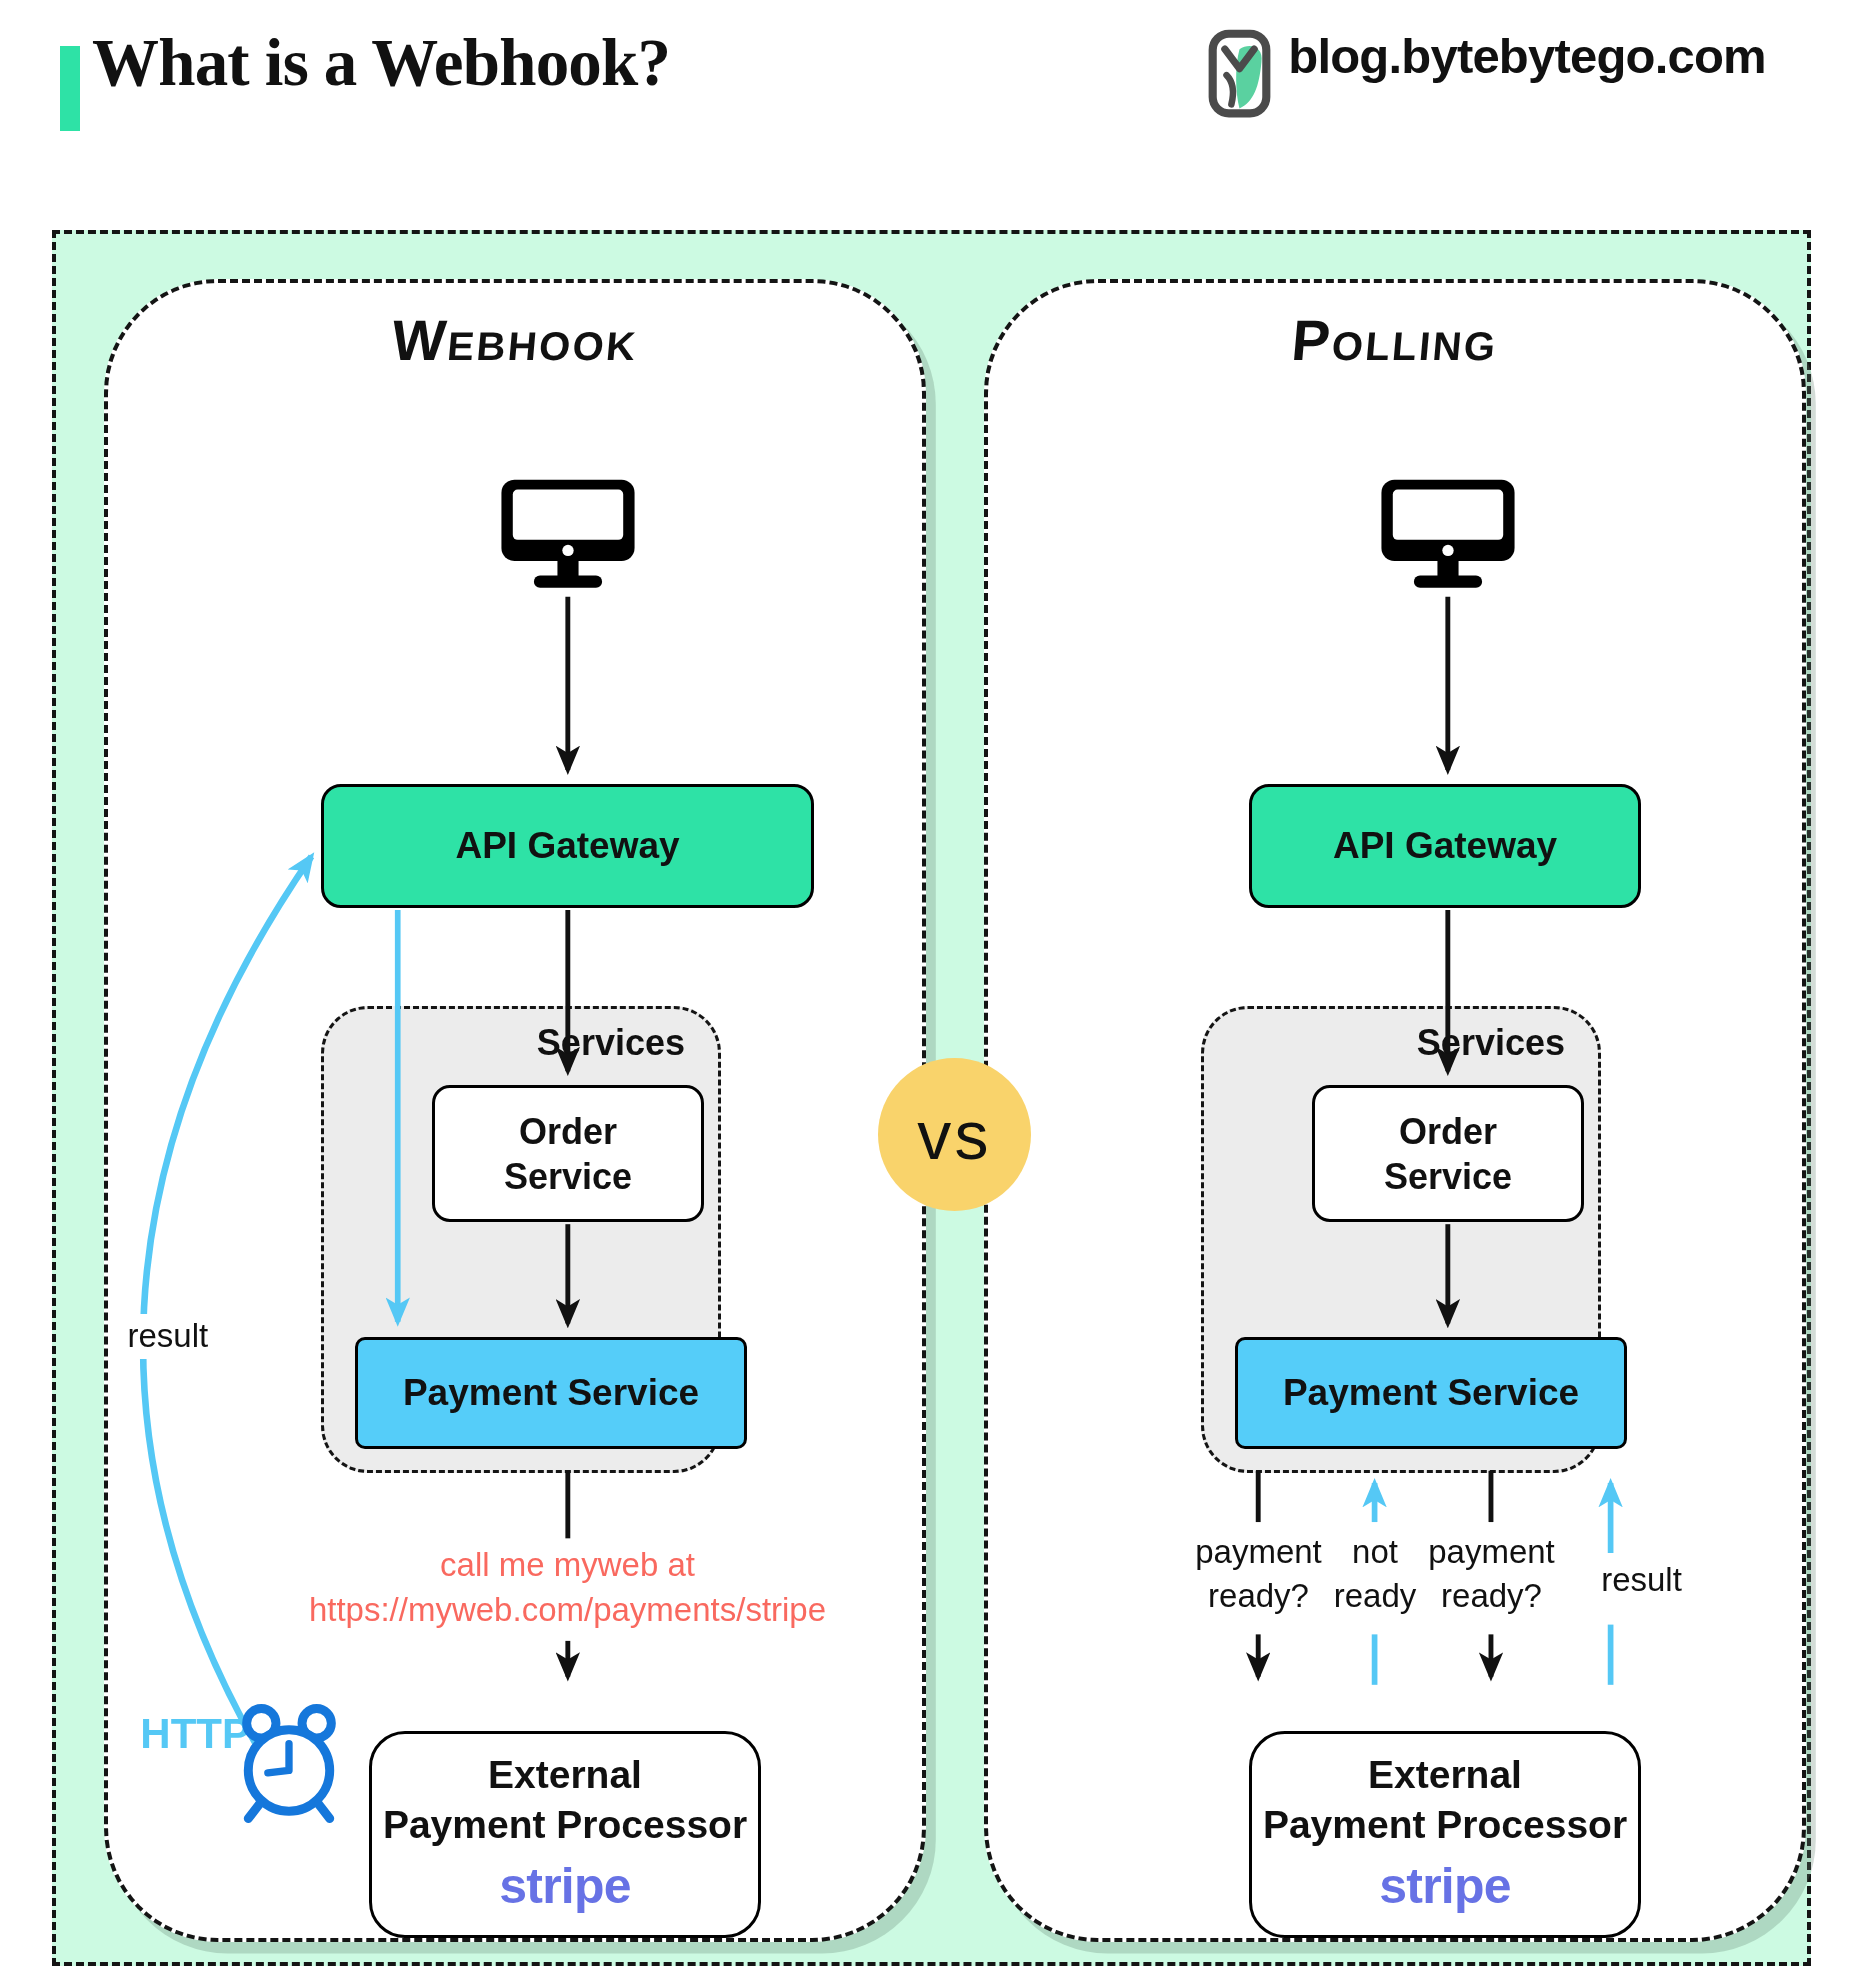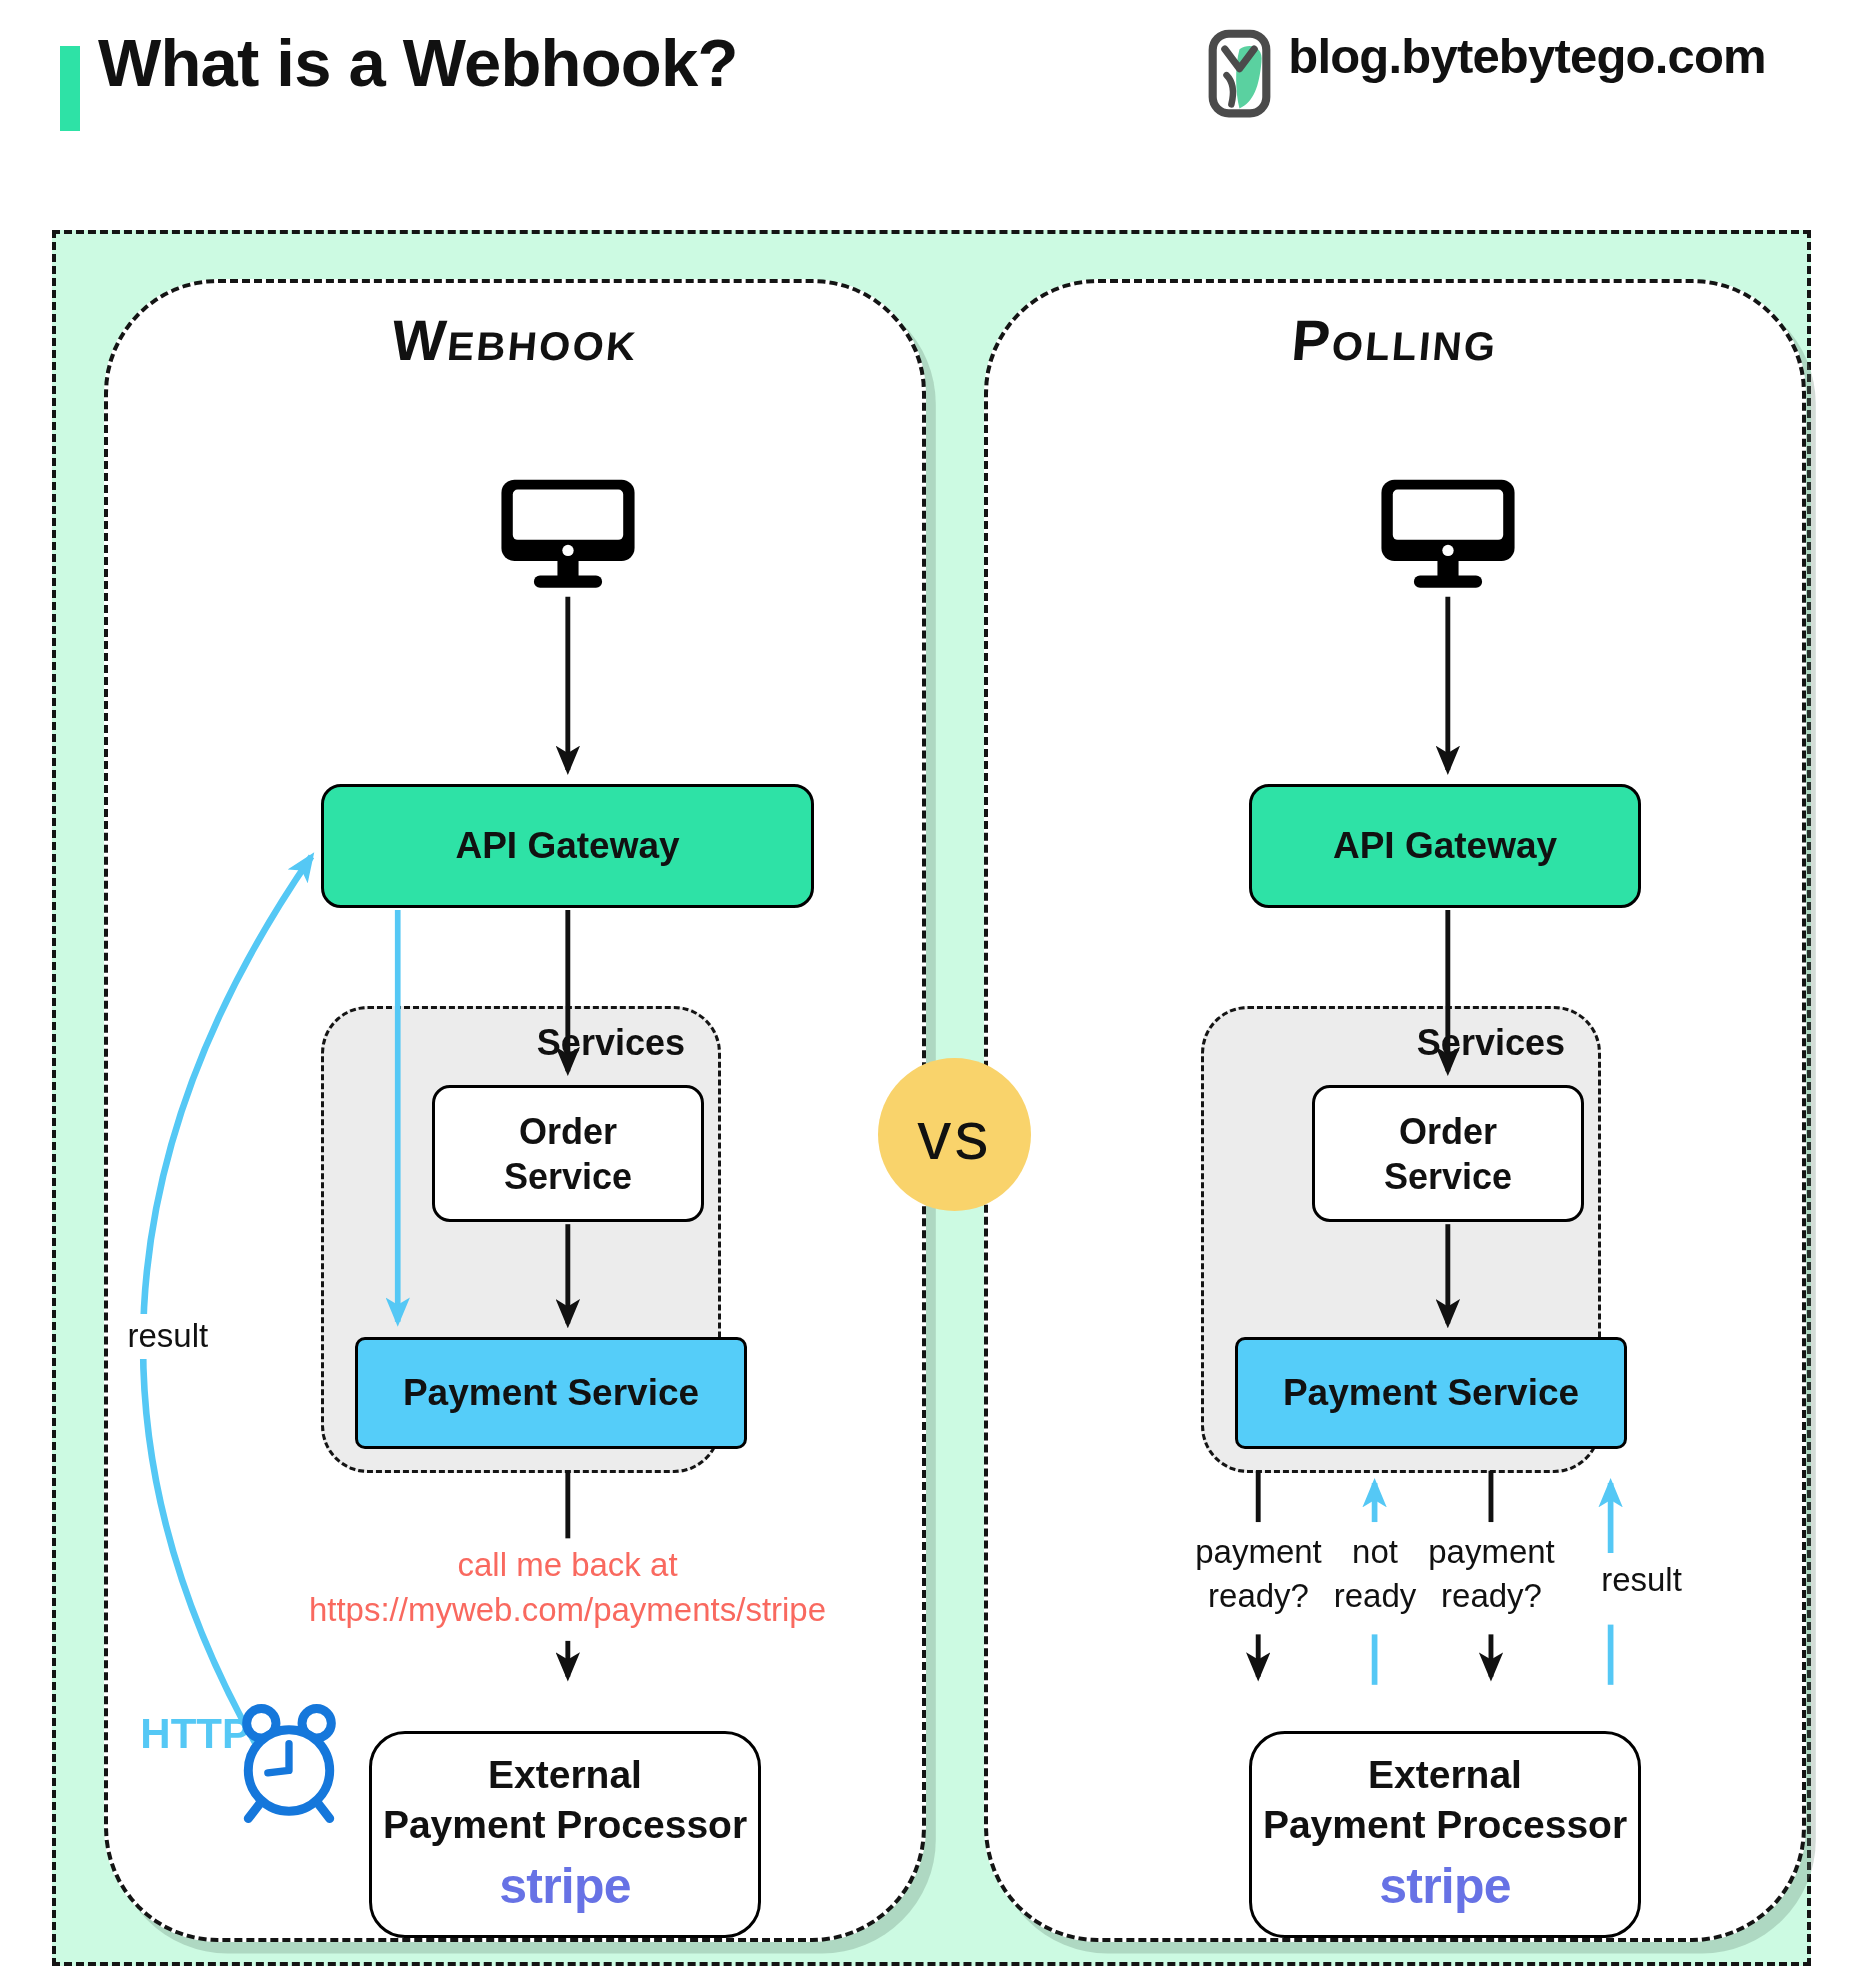--- a/index.html
+++ b/index.html
@@ -1,20 +1,20 @@
 <!DOCTYPE html>
 <html style="--accent-teal: #2EE2A6; --mint-bg: #CCFAE2; --panel-gray: #ECECEC; --service-blue: #55CDF9; --arrow-blue: #55C8F5; --vs-yellow: #F9D36B; --callback-red: #F9695F; --stripe-purple: #6772E5; --clock-blue: #1577DB; --ink: #111111;font-size:13px"><head>
 <meta charset="utf-8">
 <style>
   * { box-sizing: border-box; margin: 0; padding: 0; }
   html,body { width:1861px; height:1983px; background:#ffffff; font-family:"Liberation Sans","DejaVu Sans",sans-serif; color:#111; position:relative; overflow:hidden; }
 
   
   .header-accent { position:absolute; left:60px; top:46px; width:19.5px; height:85px; background:var(--accent-teal,#2EE2A6); }
-  .page-title { position:absolute; left:98px; top:24.4px; font-size:67px; font-weight:800; letter-spacing:-0.8px; }
+  .page-title { position:absolute; left:92px; top:24.4px; font-size:67px; font-weight:800; letter-spacing:-0.8px;font-family:Liberation Serif, serif; }
   .brand { position:absolute; left:1207px; top:28px; display:flex; gap:16.3px; }
   .brand-text { font-size:49px; font-weight:700; letter-spacing:-0.8px; }
 
   
   .board { position:absolute; left:52px; top:230px; width:1759px; height:1736px; background:var(--mint-bg,#CCFAE2); border:4.9px dashed #141414; }
 
   
   .panel { position:absolute; top:279px; width:822px; height:1663px; background:#fff; border:4.1px dashed #141414; border-radius:114px; box-shadow:9.8px 11.4px 0 rgba(96,128,110,.28); }
   .panel.left  { left:104px; }
   .panel.right { left:984px; }
@@ -118,21 +118,21 @@
   <div class="node order">
     <span>Order</span>
     <span>Service</span>
   </div>
 
   <div class="node payment">
     <span>Payment Service</span>
   </div>
 
   <div class="callback">
-    <div>call me back at</div>
+    <div>call me myweb at</div>
     <div>https://myweb.com/payments/stripe</div>
   </div>
 
   <div class="result-label-left">result</div>
   <div class="http-label">HTTP</div>
 
   <svg class="clock" width="114" height="129" viewBox="0 0 140 158">
     <circle cx="36" cy="32" r="18" fill="none" stroke="#1577DB" stroke-width="11"></circle>
     <circle cx="104" cy="32" r="18" fill="none" stroke="#1577DB" stroke-width="11"></circle>
     <circle cx="70" cy="90" r="50" fill="#fff" stroke="#1577DB" stroke-width="11"></circle>

